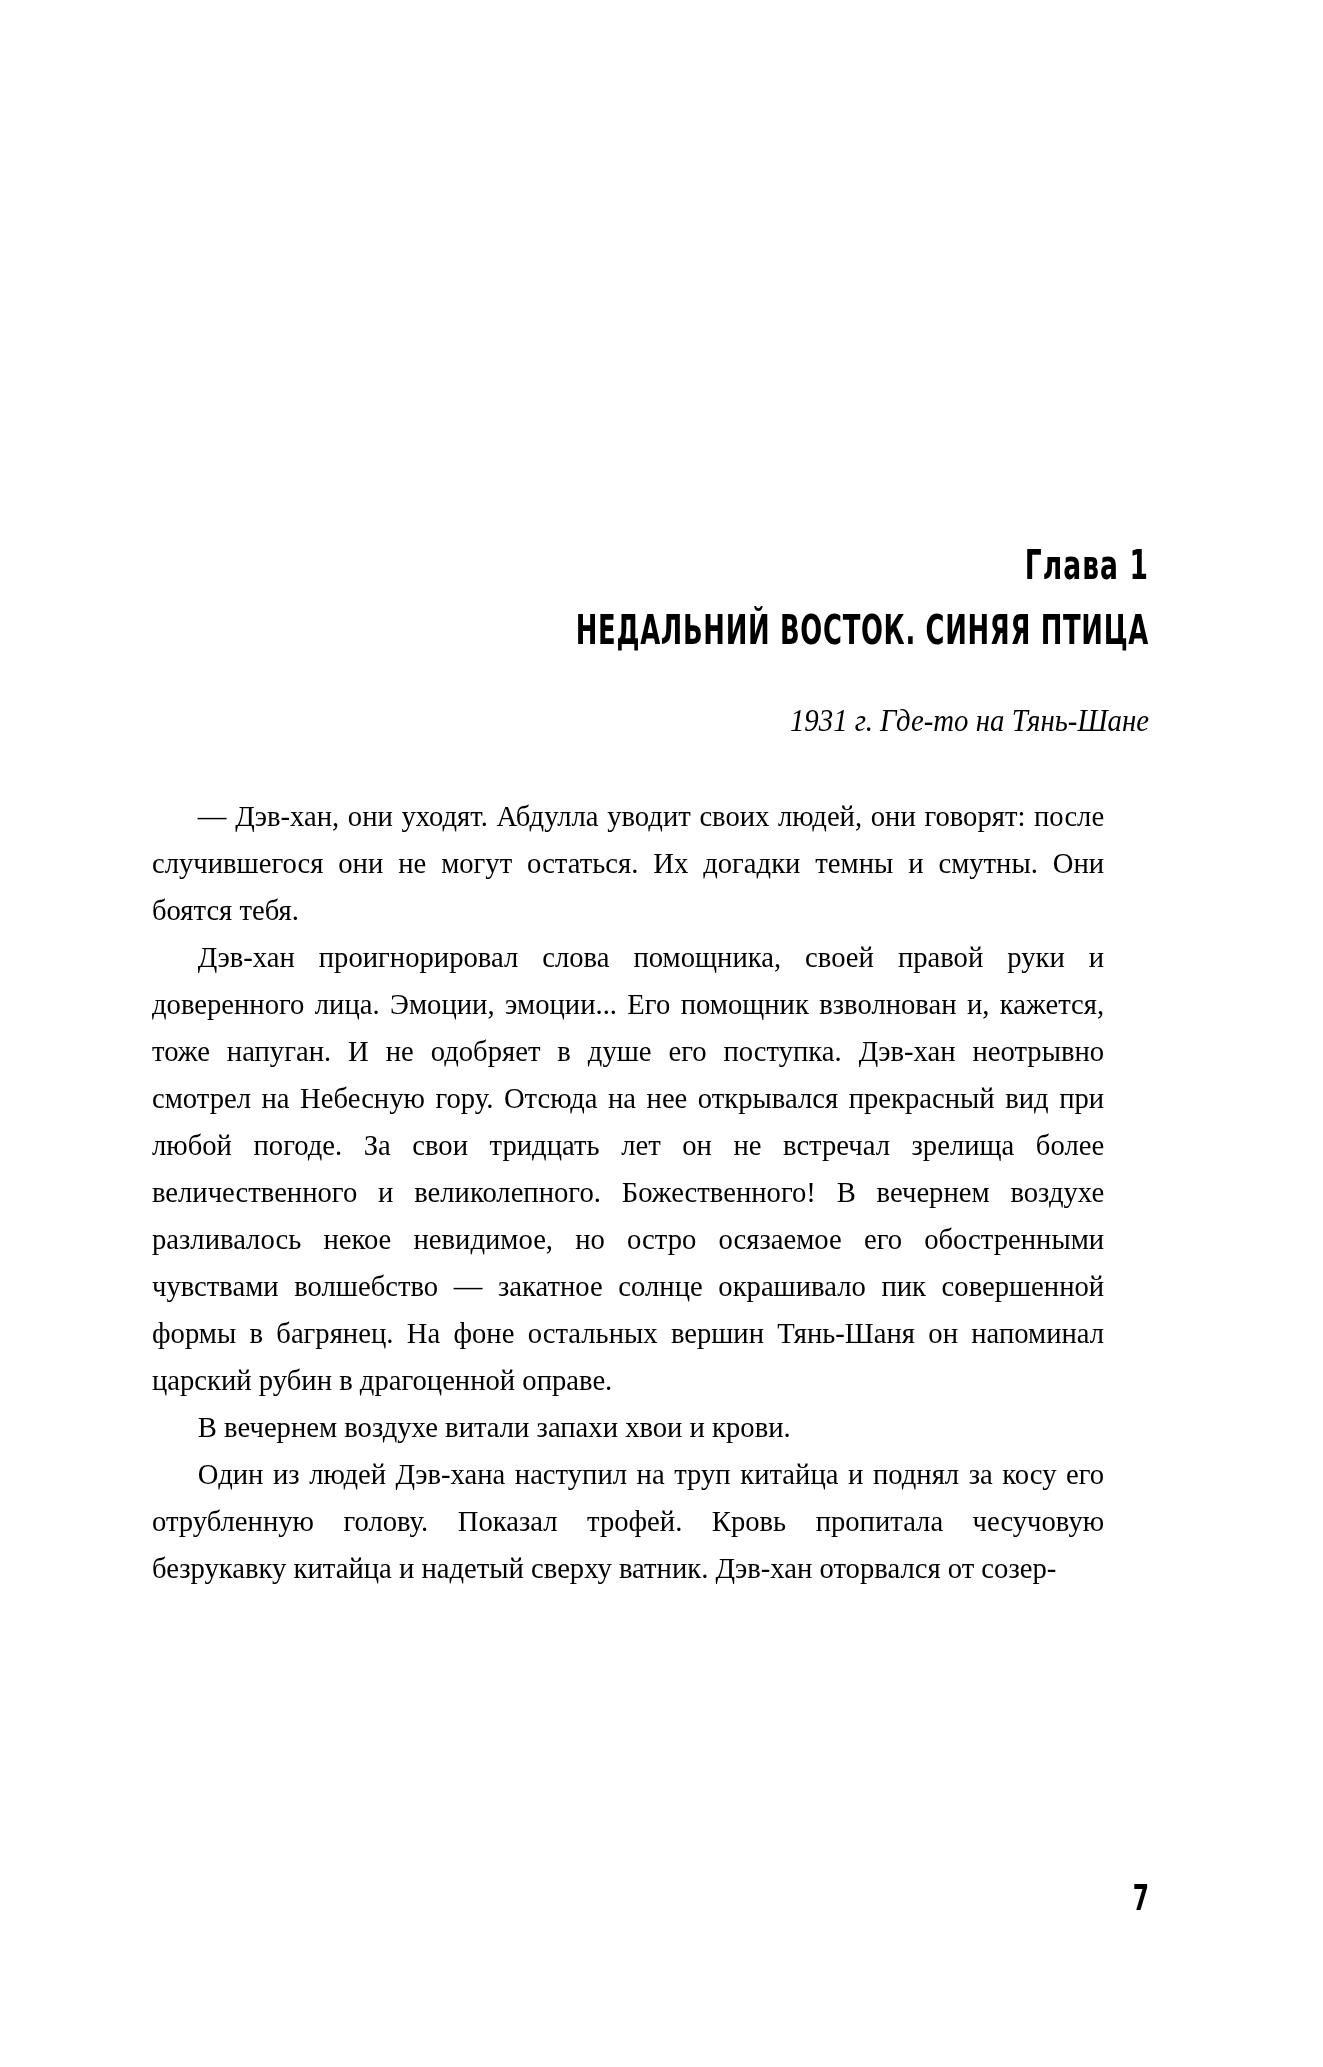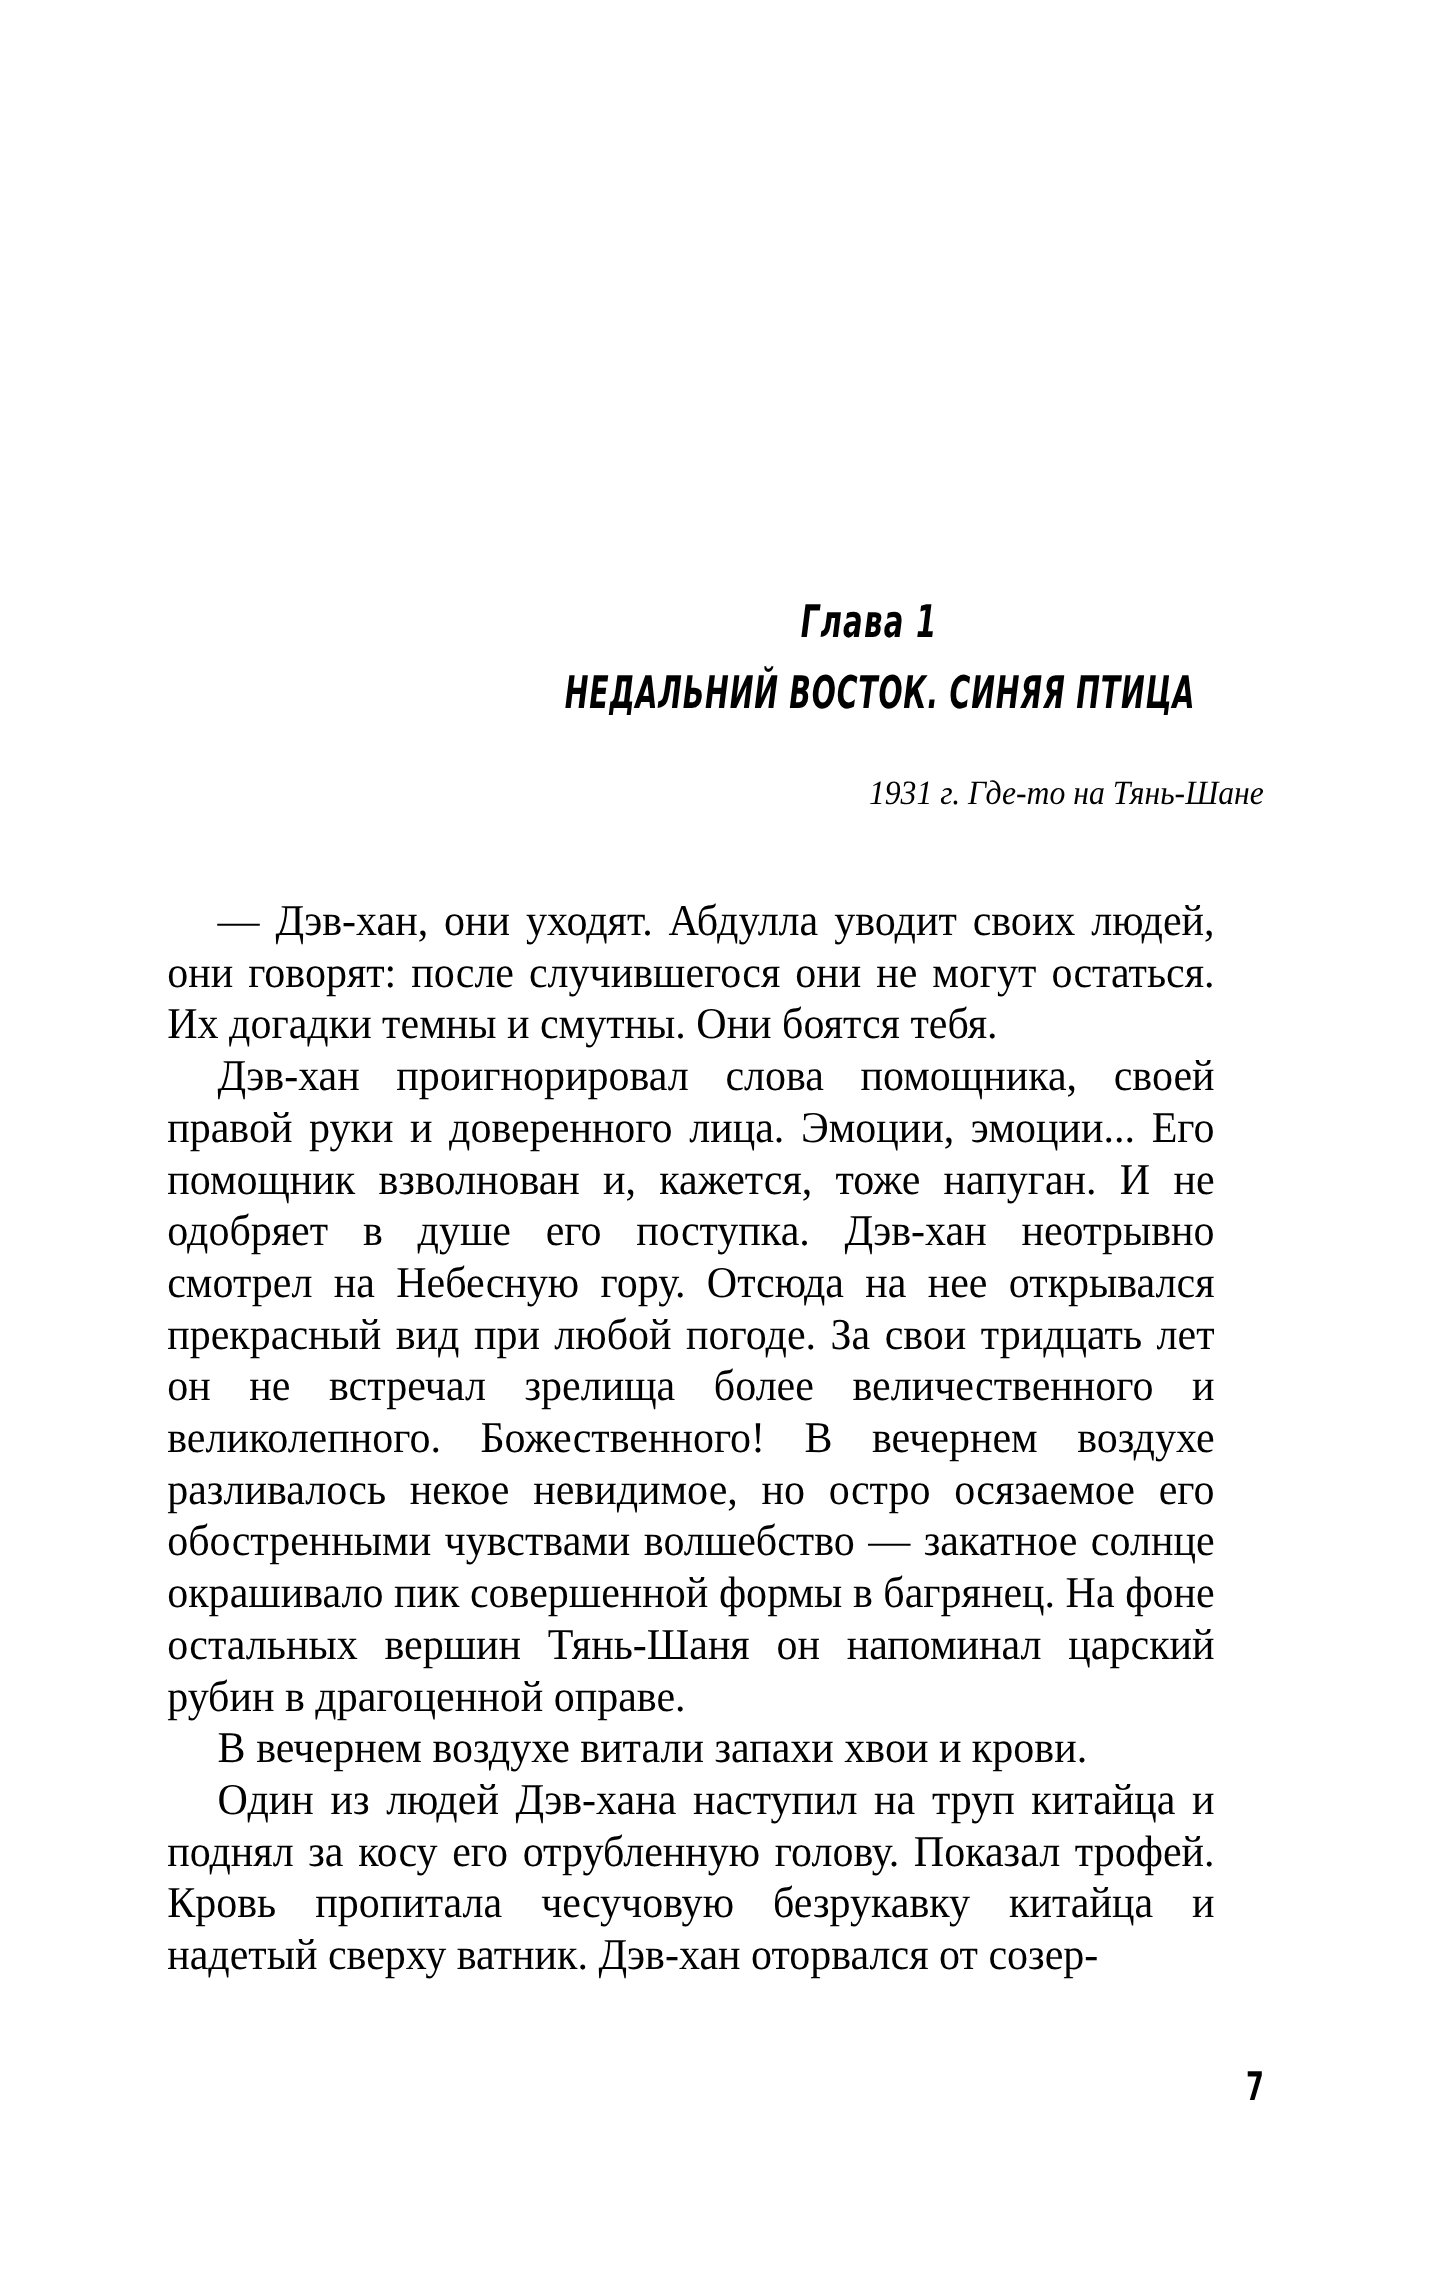--- a/index.html
+++ b/index.html
@@ -28,22 +28,21 @@
   
   .content {
     position: absolute;
     left: 152px;
     top: 0;
     width: 997px;
   }
 
   .chapter-block {
     padding-top: 545px;
-    text-align: center;
-    font-style: italic;
+    text-align: right;
   }
 
   .chapter-number {
     font-family: "DejaVu Sans Condensed", "Liberation Sans Narrow", "Liberation Sans", sans-serif;
     font-weight: 700;
     font-size: 41px;
     line-height: 1.0;
     letter-spacing: 1.5px;
     text-transform: none;
     transform: scaleX(0.72);
@@ -69,23 +68,23 @@
     font-size: 31px;
     line-height: 1.0;
     text-align: right;
     margin-top: 54px;
     transform: scaleX(0.93);
     transform-origin: right center;
     white-space: nowrap;
   }
 
   .body-text {
-    margin-top: 77px;
+    margin-top: 56px;
     font-family: "Liberation Serif", serif;
-    font-size: 40px;
+    font-size: 30px;
     line-height: 47px;
     text-align: justify;
     text-justify: inter-word;
     hyphens: manual;
   }
 
   .body-text p {
     margin: 0;
     text-indent: 48px;
     transform: scaleX(0.955);

